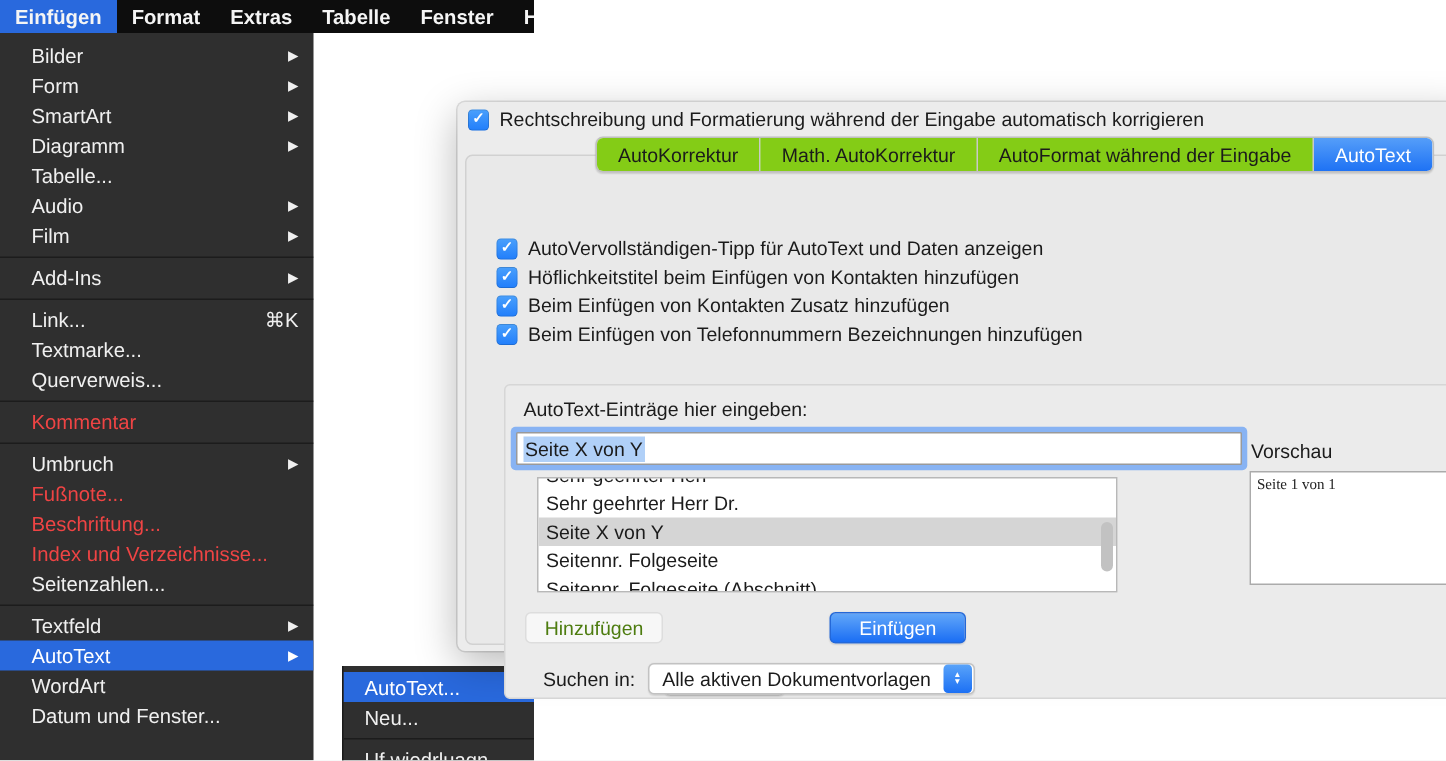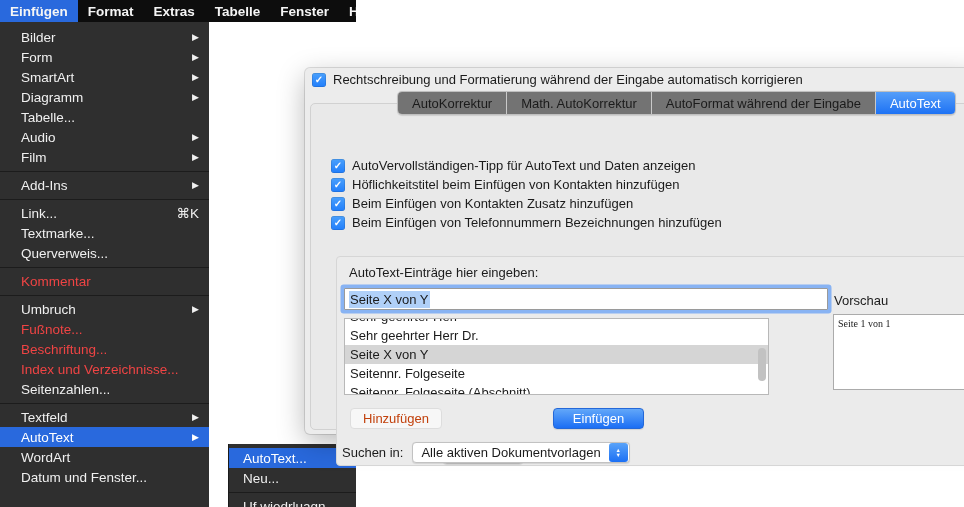--- a/index.html
+++ b/index.html
@@ -54,66 +54,66 @@
     position:absolute; left:5px; top:35px; width:666px; height:327px;
     background:#e9e9e9; border:1px solid #d1d1d1; border-radius:5px;
   }
   .tabs {
     position:absolute; left:92px; top:23px; height:24px; display:flex; z-index:3;
     background:#fff; border:1px solid #bfbfbf; border-radius:5px; overflow:hidden;
     box-shadow:0 0.5px 1px rgba(0,0,0,0.12);
   }
   .tab {
     display:flex; align-items:center; padding:0 14px; white-space:nowrap;
-    background:#737373; border-right:1px solid #c9c9c9; font-size:13px;
+    background:#84cc16; border-right:1px solid #c9c9c9; font-size:13px;
   }
   .tab:last-child { border-right:none; }
   .tab.selected { background:linear-gradient(180deg,#559ef9,#1e72f4); color:#fff; }
   .opt1 { position:absolute; left:20px; top:54px; }
   .opt2 { position:absolute; left:20px; top:73px; }
   .opt3 { position:absolute; left:20px; top:92px; }
   .opt4 { position:absolute; left:20px; top:111px; }
   .inner {
     position:absolute; left:25px; top:152px; width:655px; height:210px;
     background:#ebebeb; border:1px solid #d6d6d6; border-radius:4px;
   }
   .entry-label { position:absolute; left:12px; top:8px; white-space:nowrap; }
   .field {
     position:absolute; left:7px; top:31px; width:484px; height:22px;
     background:#fff; border:1px solid #9a9a9a; border-radius:1px;
     box-shadow:0 0 0 3.5px rgba(97,156,245,0.72);
     display:flex; align-items:center; padding:0 4px; font-size:13px; white-space:nowrap;
   }
   .field .sel { background:#b0d0f8; padding:1px 1px; }
   .list {
-    position:absolute; left:7px; top:61px; width:425px; height:77px;
+    position:absolute; left:21px; top:61px; width:387px; height:77px;
     background:#fff; border:1px solid #b8b8b8; overflow:hidden;
   }
   .list-inner { transform:translateY(-12px); }
   .lrow { height:19px; line-height:19px; padding-left:5px; font-size:13px; white-space:nowrap; }
   .lrow.selected { background:#d5d5d5; }
   .thumb { position:absolute; right:2px; top:29px; width:8px; height:33px; background:#c2c2c2; border-radius:4px; }
   .vorschau-label { position:absolute; left:497px; top:36px; white-space:nowrap; }
   .preview {
     position:absolute; left:496px; top:57px; width:170px; height:76px;
     background:#fff; border:1px solid #ababab;
     font-family:"Liberation Serif", serif; font-size:10px; padding:3px 4px; color:#222;
   }
   .btn {
     position:absolute; top:151px; height:21px; border-radius:4px; font-size:13px;
     display:flex; align-items:center; justify-content:center; white-space:nowrap;
     background:linear-gradient(180deg,#ffffff,#f3f3f3); border:1px solid #c6c6c6;
     box-shadow:0 0.5px 1px rgba(0,0,0,0.1);
   }
-  .btn.disabled { color:#c2410c; background:#f7f7f7; border-color:#dddddd; box-shadow:none; }
+  .btn.disabled { color:#4d7c0f; background:#f7f7f7; border-color:#dddddd; box-shadow:none; }
   .btn.primary { background:linear-gradient(180deg,#62a7f9,#1b6ef4); border-color:#2468d8; color:#fff; }
   .btn-add { left:13px; width:92px; }
   .btn-del { left:106px; width:80px;margin-top:35px; }
   .btn-ins { left:216px; width:91px; }
-  .search-row { position:absolute; left:5px; top:185px; display:flex; align-items:center; gap:9px; }
+  .search-row { position:absolute; left:25px; top:185px; display:flex; align-items:center; gap:9px; }
   .popup {
     height:21px; background:#fff; border:1px solid #c2c2c2; border-radius:4px;
     display:flex; align-items:center; padding-left:8px; white-space:nowrap;
     box-shadow:0 0.5px 1px rgba(0,0,0,0.1);
   }
   .pop-cap {
     margin-left:8px; width:19px; height:19px; border-radius:3px; margin-right:1px;
     background:linear-gradient(180deg,#59a3f9,#1c70f4);
     display:flex; flex-direction:column; align-items:center; justify-content:center;
     color:#fff; font-size:5.5px; line-height:5px;

